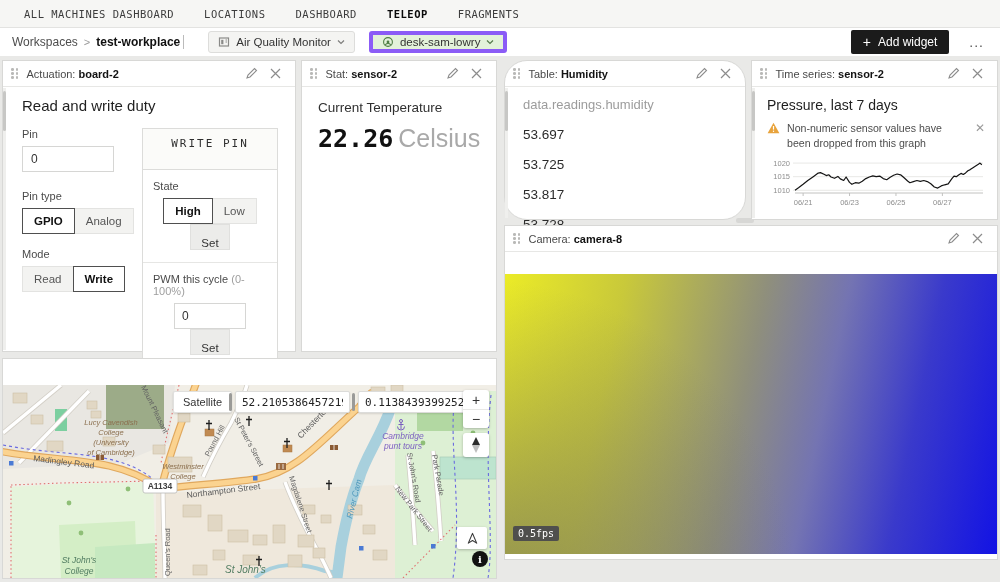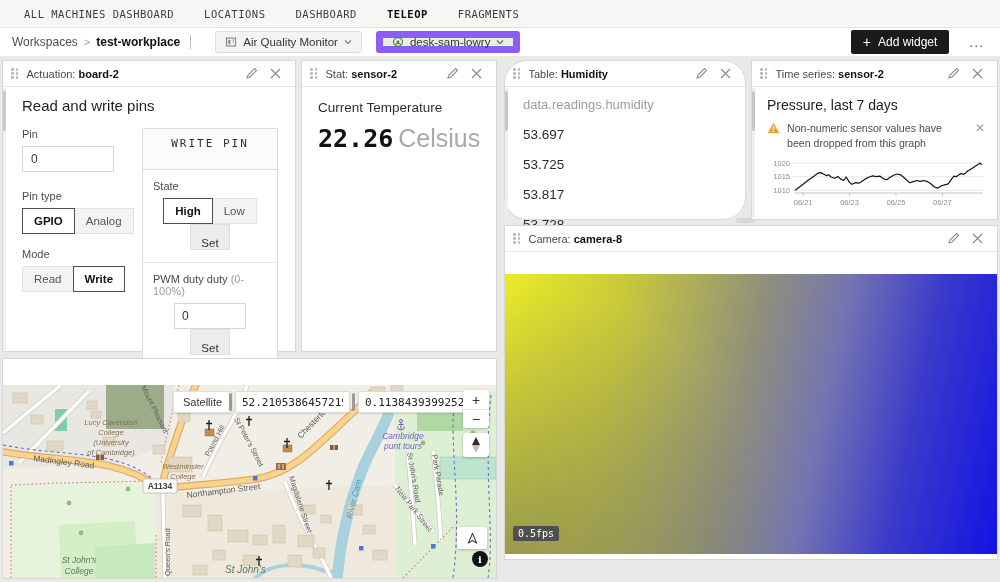--- a/index.html
+++ b/index.html
@@ -15,25 +15,25 @@
             font-family:"DejaVu Sans Mono", monospace; font-size:10.5px; color:#3c3c3c; }
   .topnav .nav-item { cursor:pointer; letter-spacing:0.5px; }
   .topnav .nav-item.active { font-weight:bold; color:#090909; }
 
   
   .toolbar { position:absolute; left:0; top:28px; width:1000px; height:28px; background:#ffffff;
              display:flex; align-items:center; padding:0 12px; }
   .crumb { display:flex; align-items:center; gap:6px; font-size:12px; }
   .crumb .ws { color:#4d4d4d; }
   .crumb .sep { color:#9a9a9a; font-size:11px; }
-  .crumb .cur { font-weight:bold; color:#101010; border-right:1px solid #bbb; padding-right:10px; }
+  .crumb .cur { font-weight:bold; color:#101010; border-right:1px solid #bbb; padding-right:3px; }
   .pill { display:flex; align-items:center; gap:6px; height:22px; padding:0 9px;
           border-radius:3px; font-size:11.5px; color:#333; cursor:pointer; }
   .pill.loc { background:#f4f4f2; border:1px solid #dddddb; margin-left:24px; }
-  .pill.machine { background:#e3f2da; border:7px solid #8b5cf6; margin-left:14px; }
+  .pill.machine { background:#e3f2da; border:4px solid #8b5cf6; margin-left:14px; }
   .chev { width:8px; height:8px; }
   .right-tools { margin-left:auto; display:flex; align-items:center; gap:16px; }
   .add-widget { background:#1b1b1b; color:#fff; border:none; border-radius:2px; height:24px;
                 padding:0 12px; font-size:12px; display:flex; align-items:center; gap:7px; cursor:pointer;
                 font-family:"Liberation Sans", sans-serif; }
   .add-widget .plus { font-size:14px; line-height:1; }
   .ellipsis { color:#555; font-size:14px; letter-spacing:1px; cursor:pointer; padding:0 4px; }
 
   
   .widget { position:absolute; background:#fff; border:1px solid #d8d8d6; }
@@ -219,21 +219,21 @@
       <span class="icon-btn">
           <svg width="11" height="11" viewBox="0 0 11 11">
             <path d="M1,1 L10,10 M10,1 L1,10" stroke="#8c8c8c" stroke-width="1.2"></path>
           </svg>
         </span>
     </div>
     <div class="vscroll">
         <span class="thumb"></span>
       </div>
     <div class="act-body">
-      <div class="act-h">Read and write pins</div>
+      <div class="act-h">Read and write duty</div>
       <div class="act-cols">
         <div class="act-left">
           <div class="flabel">Pin</div>
           <input class="tinput" value="0" style="">
           <div class="gap18"></div>
           <div class="flabel">Pin type</div>
           <div class="seg">
             <span class="seg-btn selected">GPIO</span>
             <span class="seg-btn">Analog</span>
           </div>
@@ -249,21 +249,21 @@
           <div class="wp-body">
             <div class="flabel">State</div>
             <div class="wp-row">
               <div class="seg">
                 <span class="seg-btn selected">High</span>
                 <span class="seg-btn">Low</span>
               </div>
               <button class="set-btn">Set</button>
             </div>
             <div class="wp-div"></div>
-            <div class="flabel"><span>PWM duty duty</span> <span class="hint">(0-100%)</span></div>
+            <div class="flabel"><span>PWM this cycle</span> <span class="hint">(0-100%)</span></div>
             <div class="wp-row">
               <input class="wp-input" value="0" style="">
               <button class="set-btn">Set</button>
             </div>
             <div style="height:10px"></div>
             <div class="flabel"><span>PWM frequency</span> <span class="hint">(Hz)</span></div>
             <div class="wp-row">
               <input class="wp-input" value="0" style="">
               <button class="set-btn">Set</button>
             </div>

